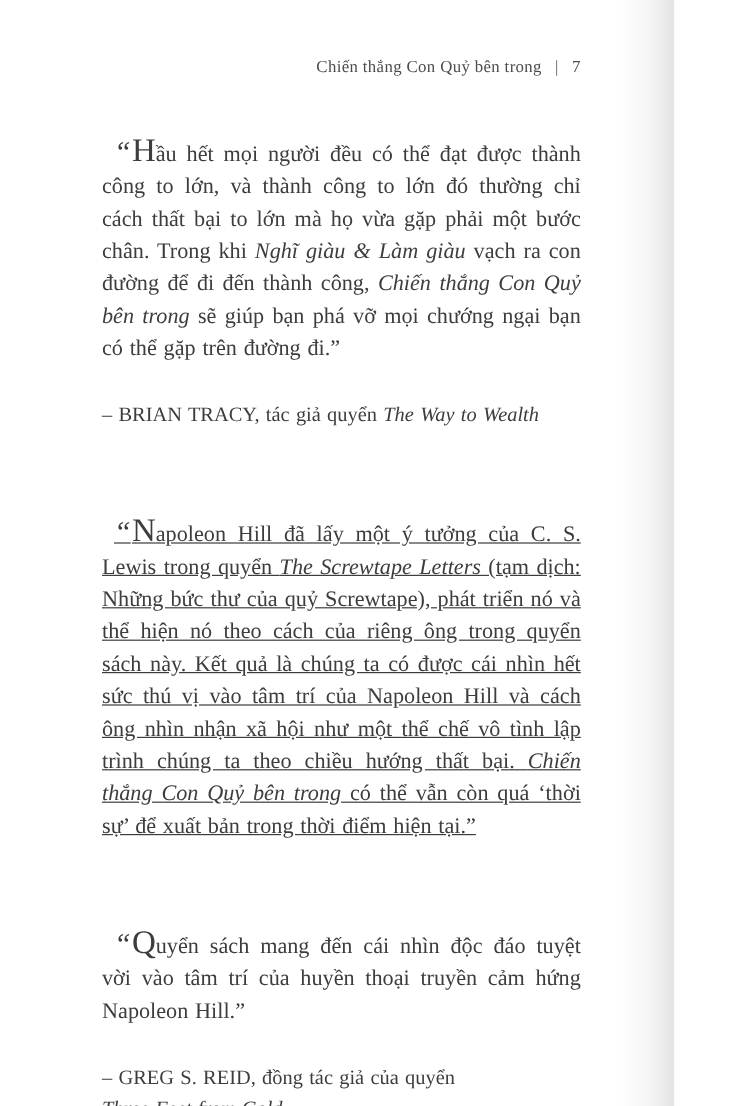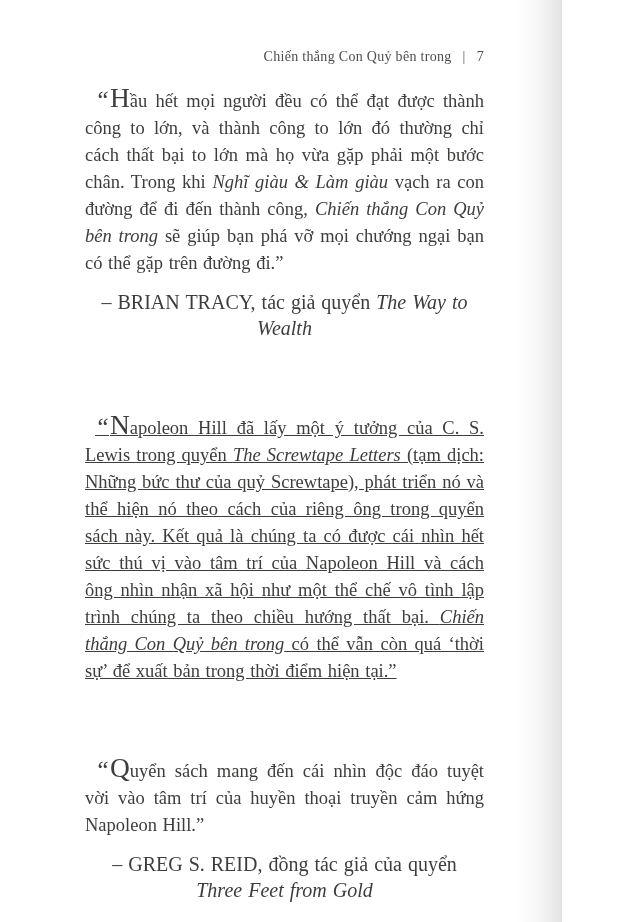--- a/index.html
+++ b/index.html
@@ -41,40 +41,40 @@
     color: #5a5a59;
   }
   .quote {
     margin: 0;
     text-align: justify;
     font-size: 18.5px;
     line-height: 27px;
     text-indent: 10px;
     word-spacing: 1px;
   }
-  .quote-1 { margin-top: 22px; }
+  .quote-1 { margin-top: 50px; }
   .quote-2 { margin-top: 74px; text-decoration: underline; }
   .quote-3 { margin-top: 73px; }
   .quote .oq {
     font-style: italic;
     font-size: 25px;
     line-height: 0;
     position: relative;
     top: 1px;
     margin-right: 1px;
   }
   .quote .initial {
     font-size: 27.5px;
     line-height: 0;
   }
   .quote i, .attribution i { font-style: italic; }
   .attribution {
-    margin: 12px 0 0 0;
-    text-align: center;
-    font-size: 20px;
+    margin: 28px 0 0 0;
+    text-align: left;
+    font-size: 17px;
     line-height: 26px;
     word-spacing: 1px;
   }
 </style>
 </head>
 <body>
 
 <div class="page">
 
   <header class="running-head">

